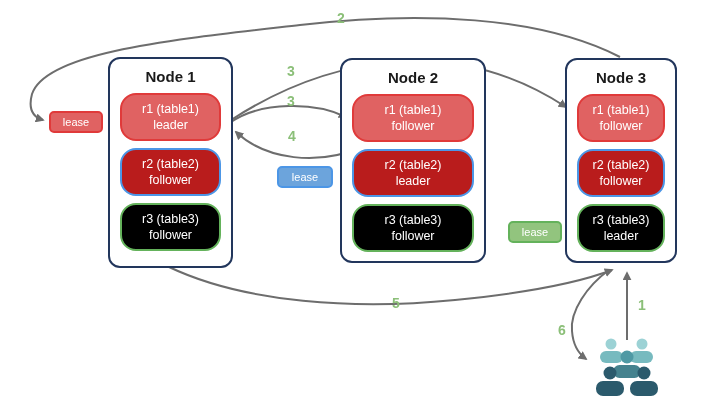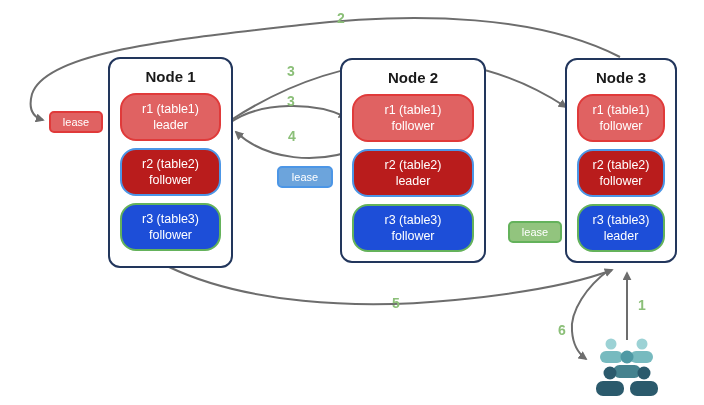--- a/index.html
+++ b/index.html
@@ -16,21 +16,21 @@
   .node2{left:340px;top:58px;width:146px;height:205px;}
   .node3{left:565px;top:58px;width:112px;height:205px;}
   .node-title{font-weight:bold;font-size:15px;color:#1a1a1a;margin-bottom:8px;}
   .replica{
     width:calc(100% - 20px);height:48px;border-radius:16px;border:2px solid;box-sizing:border-box;
     color:#ffffff;font-size:12.5px;line-height:1.3;display:flex;flex-direction:column;
     align-items:center;justify-content:center;margin-bottom:7px;text-align:center;
   }
   .replica.red{background:#e06262;border-color:#e03a3a;}
   .replica.blue{background:#b91c1c;border-color:#4c96e6;}
-  .replica.green{background:#1d4ed8;border-color:#64b25b;}
+  .replica.green{background:#000000;border-color:#64b25b;}
   .lease{
     position:absolute;height:22px;width:54px;border-radius:5px;border:2px solid;box-sizing:border-box;
     color:#ffffff;font-size:11px;display:flex;align-items:center;justify-content:center;
   }
   .lease.red{background:#e06262;border-color:#e03a3a;left:49px;top:111px;}
   .lease.blue{background:#6ca4dc;border-color:#4c96e6;left:277px;top:166px;width:56px;}
   .lease.green{background:#92c47e;border-color:#64b25b;left:508px;top:221px;}
   .step{
     position:absolute;font-weight:bold;font-size:14px;color:#8bbf78;
     transform:translate(-50%,-50%);

